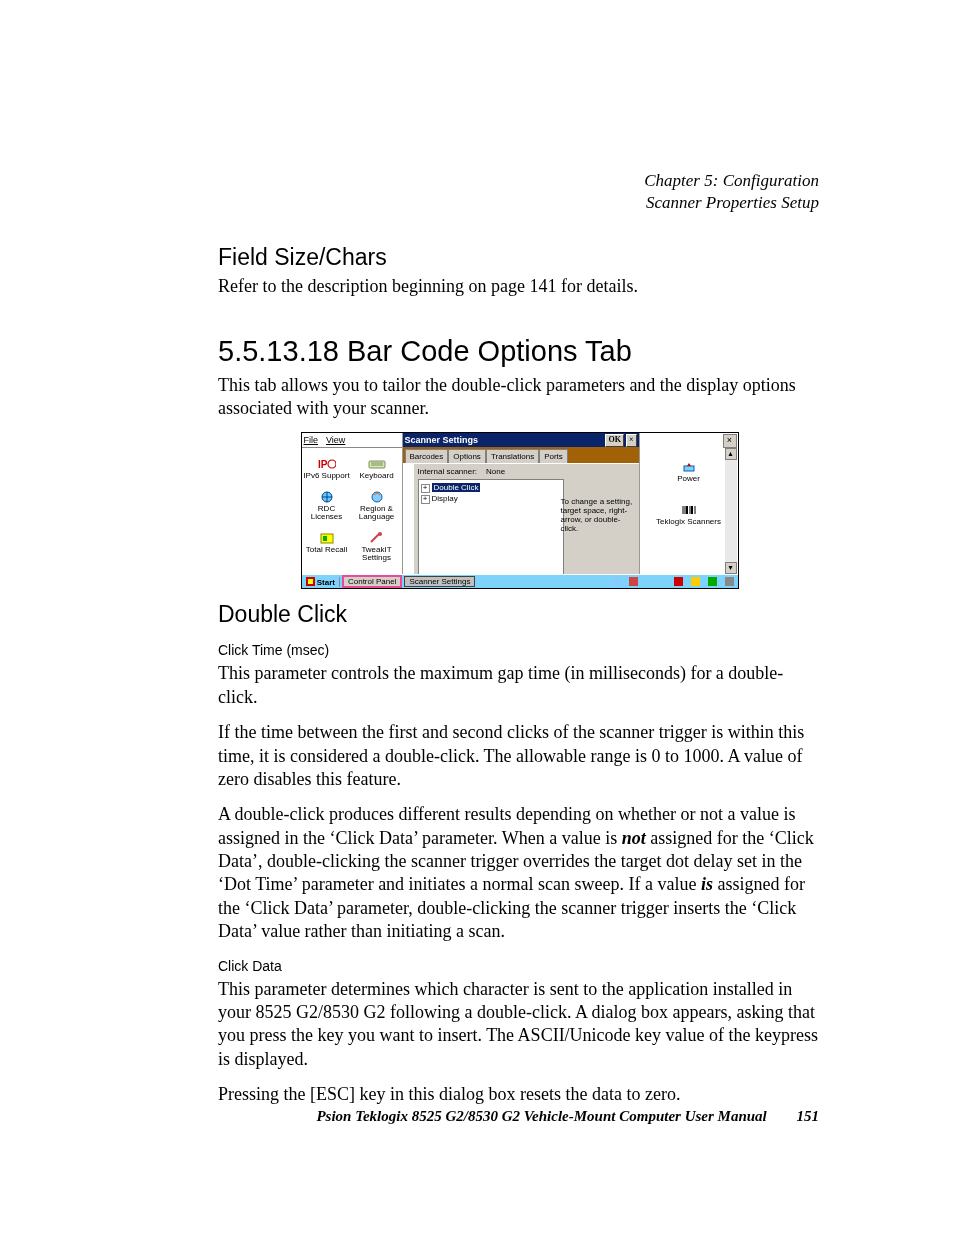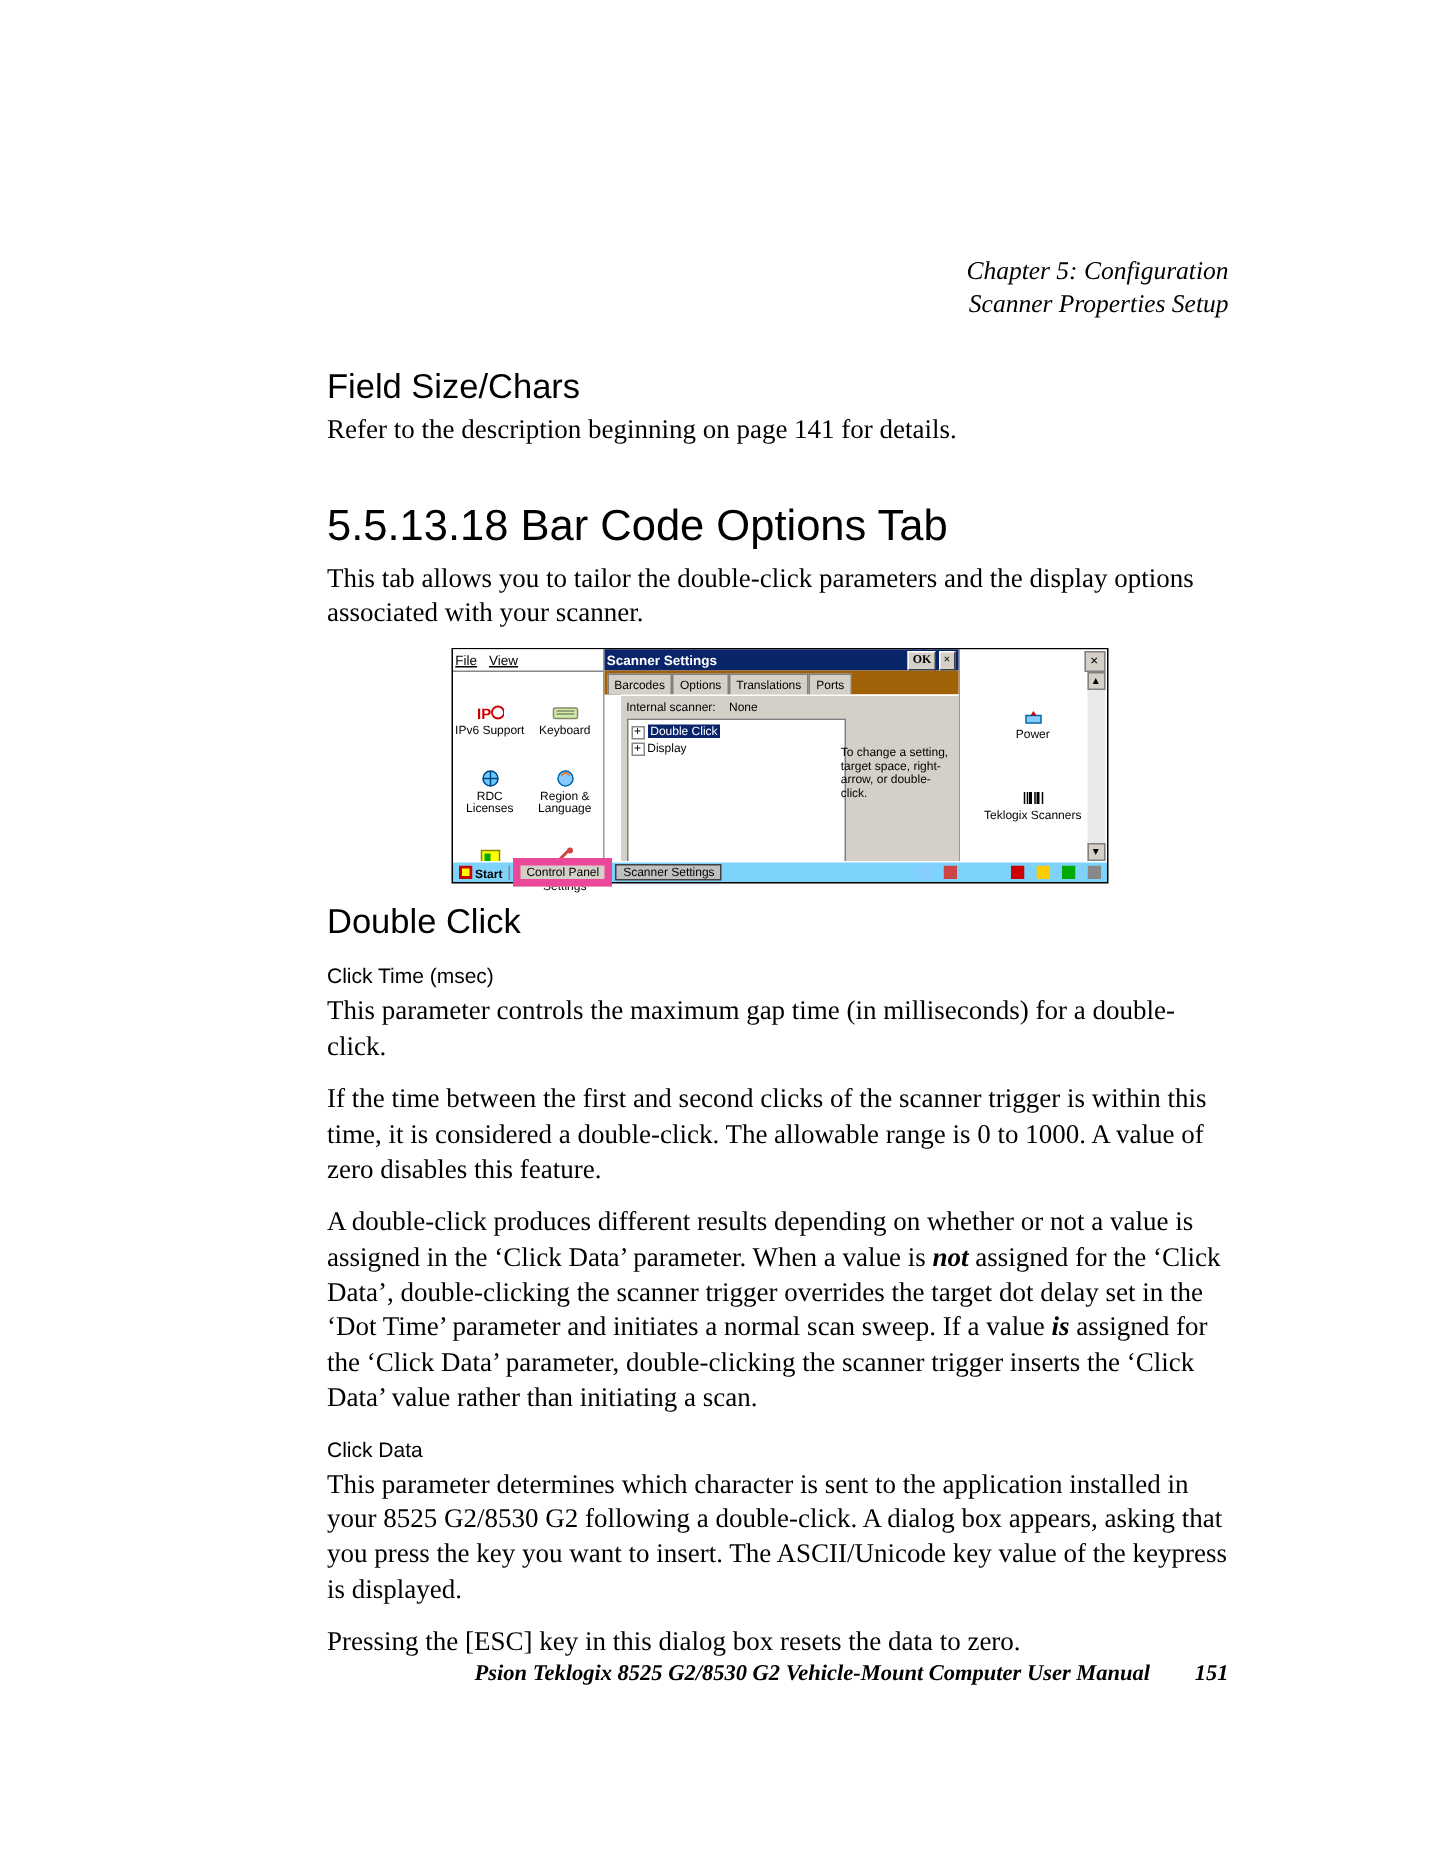--- a/index.html
+++ b/index.html
@@ -102,21 +102,21 @@
     display: grid;
     grid-template-columns: 1fr 1fr;
     padding: 2px 0;
   }
   .cp-icon {
     text-align: center;
     padding: 1px 0 3px 0;
   }
   .cp-icon .glyph {
     display: block;
-    margin: 17px auto 1px auto;
+    margin: 6px auto 1px auto;
     width: 18px;
     height: 14px;
   }
   .cp-icon .lbl { font-size: 8px; line-height: 1; }
 
   .settings {
     width: 236px;
     height: 142px;
     border-right: 1px solid #999;
   }
@@ -255,21 +255,21 @@
     align-items: center;
     font-size: 8px;
     justify-content: flex-end;
   }
   .taskbar .start {
     padding: 0 4px;
     border-right: 1px solid #888;
     font-weight: bold;
   }
   .taskbar .task {
-    border: 5px solid #ec4899;
+    border: 2px solid #ec4899;
     margin-left: 2px;
     padding: 0 4px;
     background: #d4d0c8;
   }
   .taskbar .task.active {
     border: 1px solid #404040;
     background: #c0c0c0;
   }
   .taskbar .tray {
     margin-left: auto;

